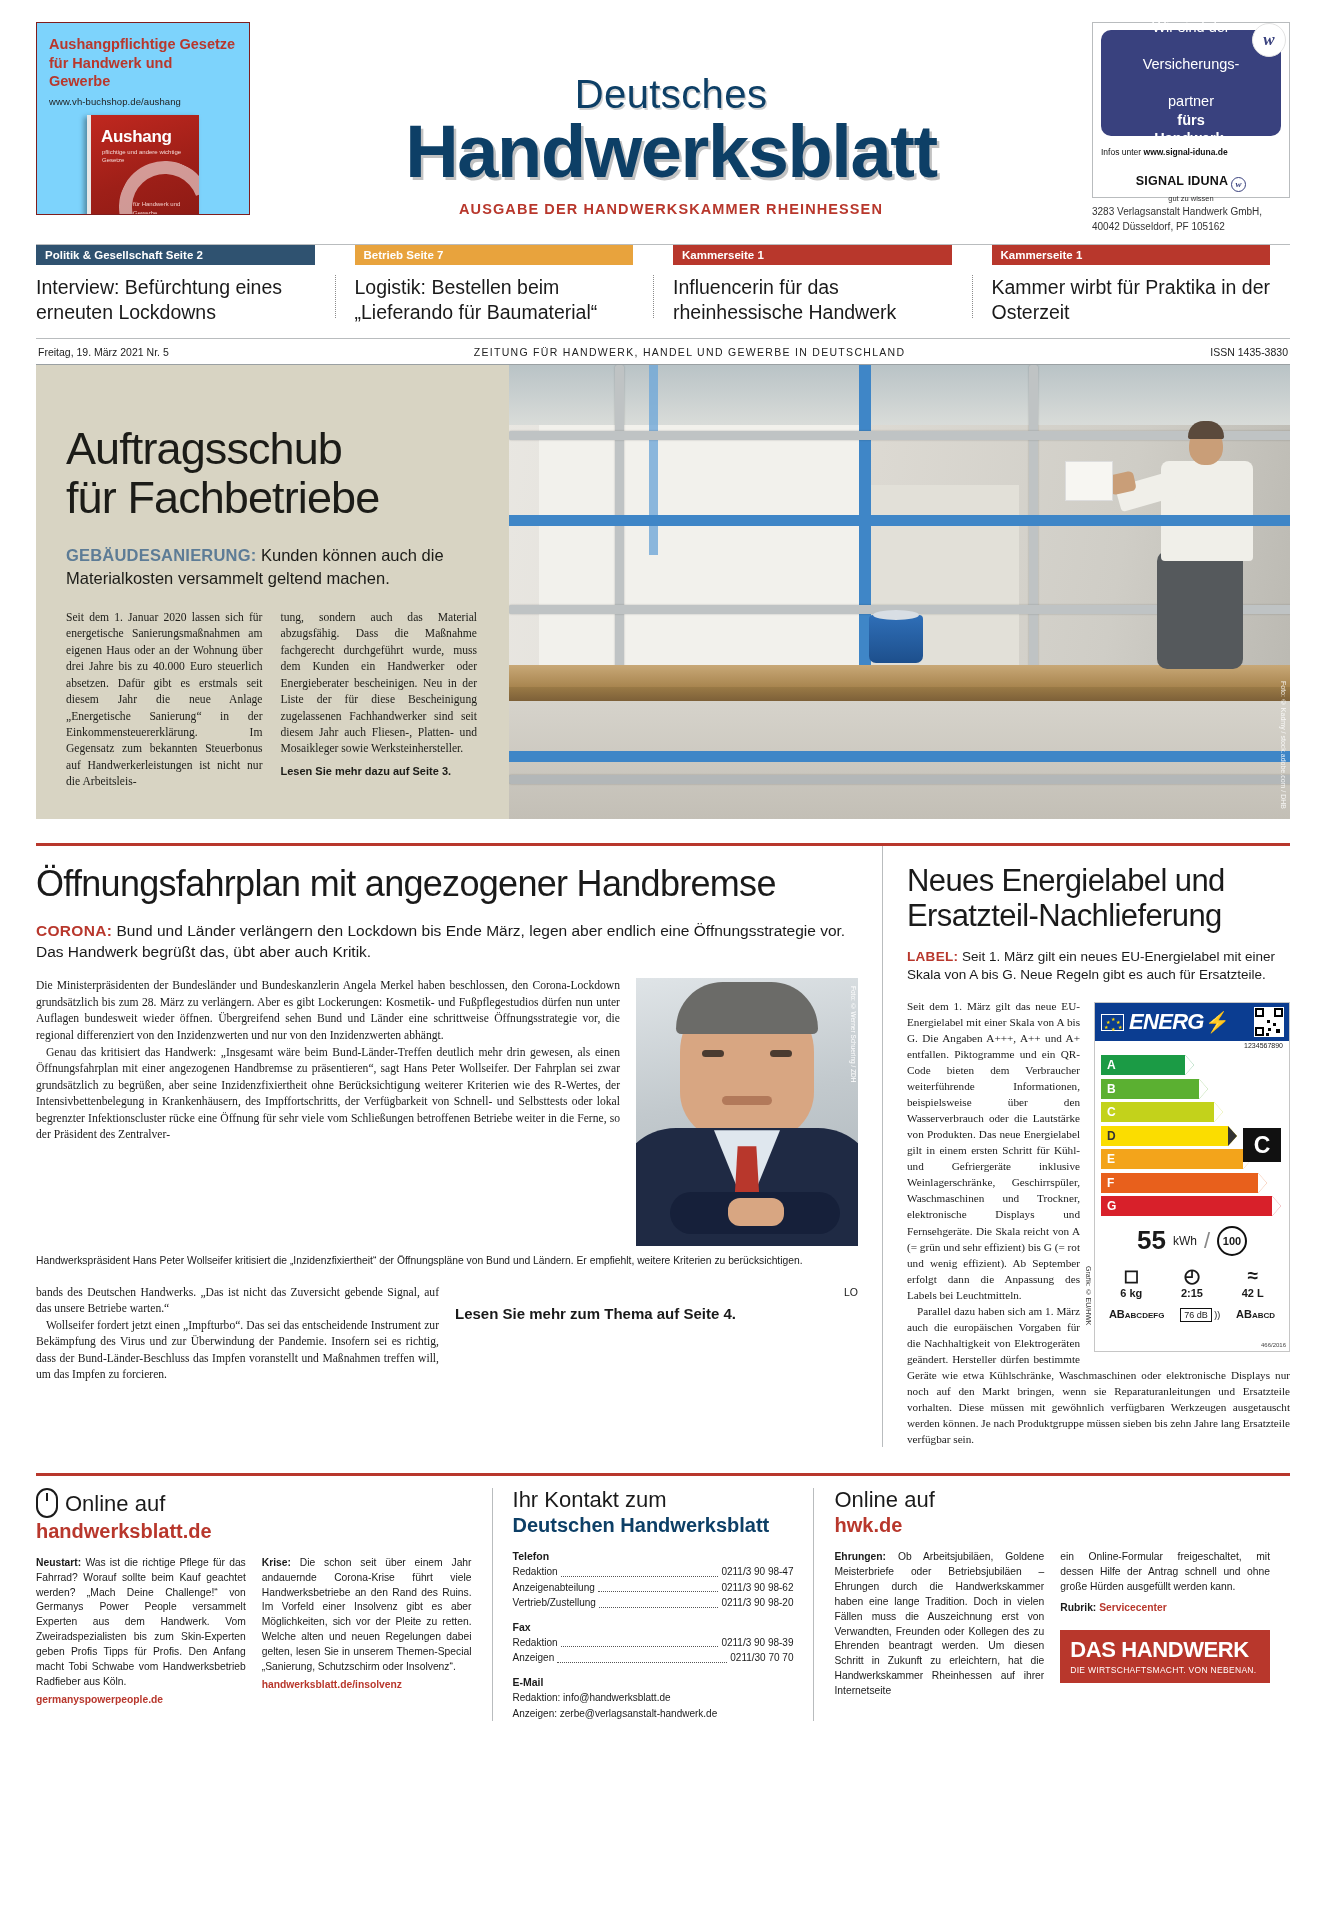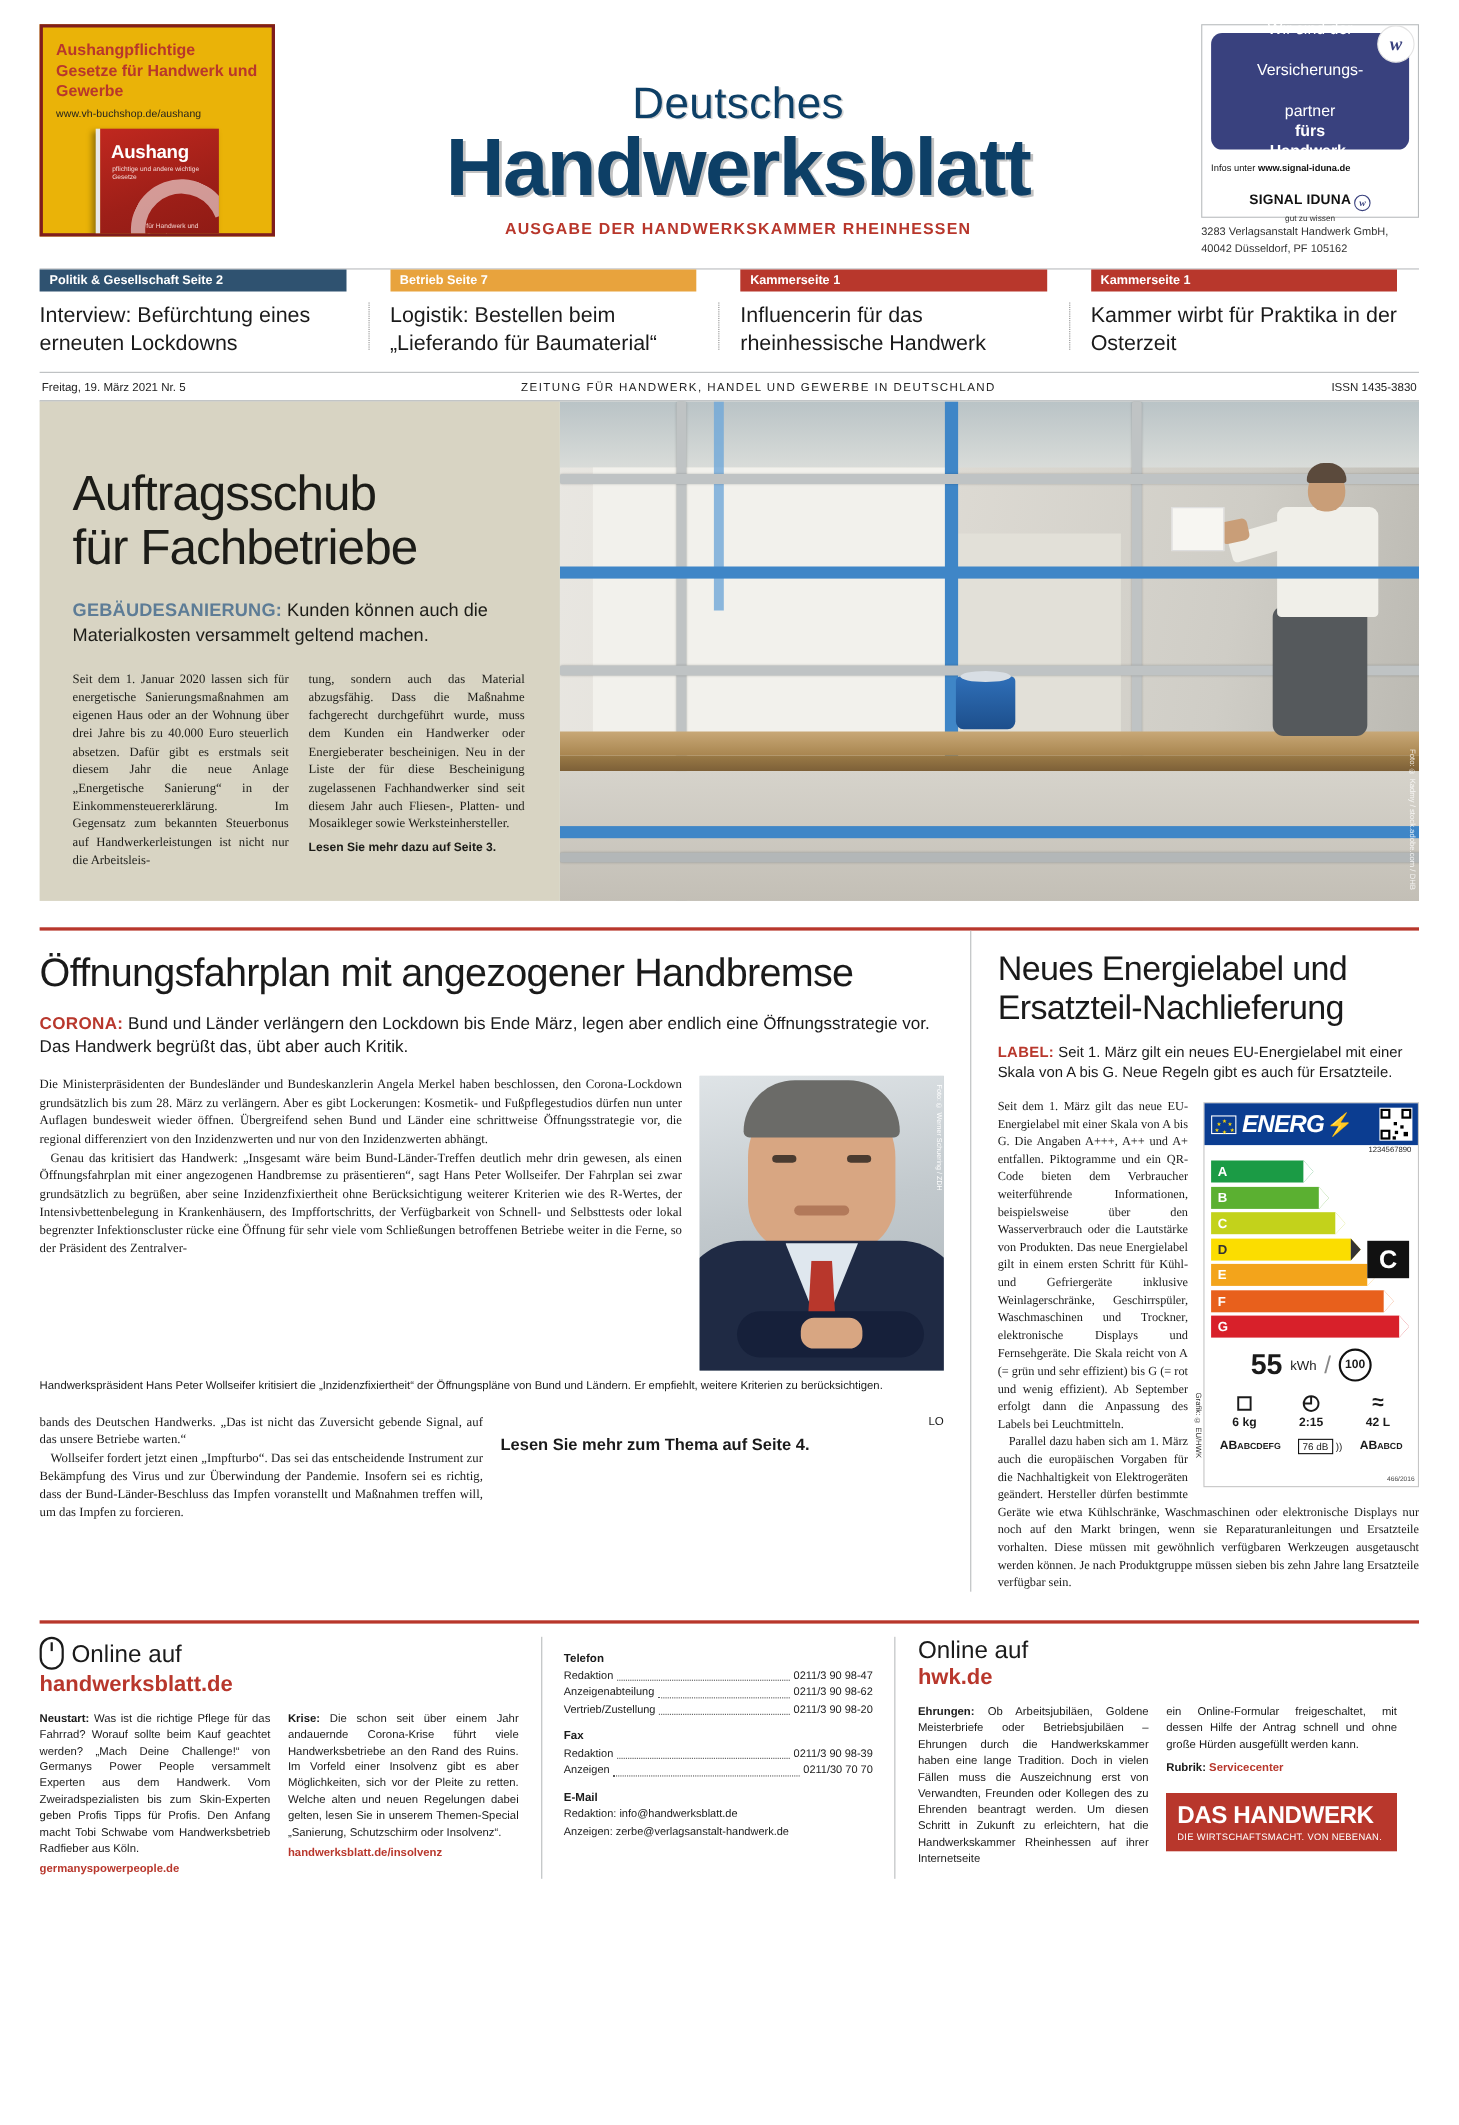--- a/index.html
+++ b/index.html
@@ -10,22 +10,22 @@
     color: #1a1a1a;
     position: relative;
     overflow: hidden;
   }
   .page { width: 1326px; height: 1932px; padding: 0 36px; position: relative; }
 
   
   .masthead { display: flex; align-items: flex-start; padding-top: 22px; height: 222px; }
   .ad-left { width: 214px; flex: 0 0 214px; }
   .ad-box {
-    background: #eab308; padding: 12px 12px 0 12px; height: 193px;
-    border: 3px solid #7f1d1d; overflow: hidden;
+    background: #7dd3fc; padding: 12px 12px 0 12px; height: 193px;
+    border: 1px solid #7f1d1d; overflow: hidden;
   }
   .ad-box h4 { color: #b8372c; font-size: 14.5px; line-height: 1.28; font-weight: bold; }
   .ad-box .url { font-size: 9.5px; color: #1e1e1e; margin-top: 5px; letter-spacing: .1px; }
   .book {
     margin: 8px auto 0 auto; width: 112px; height: 108px;
     background: linear-gradient(160deg,#c0281f 0%, #9e1f18 55%, #8c1a14 100%);
     position: relative; box-shadow: -3px 2px 5px rgba(0,0,0,.35);
     border-left: 4px solid #e8e8e8; overflow: hidden;
   }
   .book .bt { color:#fff; font-size: 17px; font-weight: bold; padding: 12px 0 0 10px; letter-spacing:-.3px; }
@@ -456,20 +456,24 @@
           <span class="f-link">germanyspowerpeople.de</span>
         </div>
         <div class="f-text">
           <b>Krise:</b><span> Die schon seit über einem Jahr andauernde Corona-Krise führt viele Handwerksbetriebe an den Rand des Ruins. Im Vorfeld einer Insolvenz gibt es aber Möglichkeiten, sich vor der Pleite zu retten. Welche alten und neuen Regelungen dabei gelten, lesen Sie in unserem Themen-Special „Sanierung, Schutzschirm oder Insolvenz“.</span>
           <span class="f-link">handwerksblatt.de/insolvenz</span>
         </div>
       </div>
     </div>
 
     <div class="f-col">
+      <div class="f-title">
+        <span>Ihr Kontakt zum</span>
+        <span class="accent blue">Deutschen Handwerksblatt</span>
+      </div>
       <div class="kv">
         <div class="h">Telefon</div>
         <div class="row">
             <span class="lbl">Redaktion</span>
             <span class="dots"></span>
             <span>0211/3 90 98-47</span>
           </div>
         <div class="row">
             <span class="lbl">Anzeigenabteilung</span>
             <span class="dots"></span>

